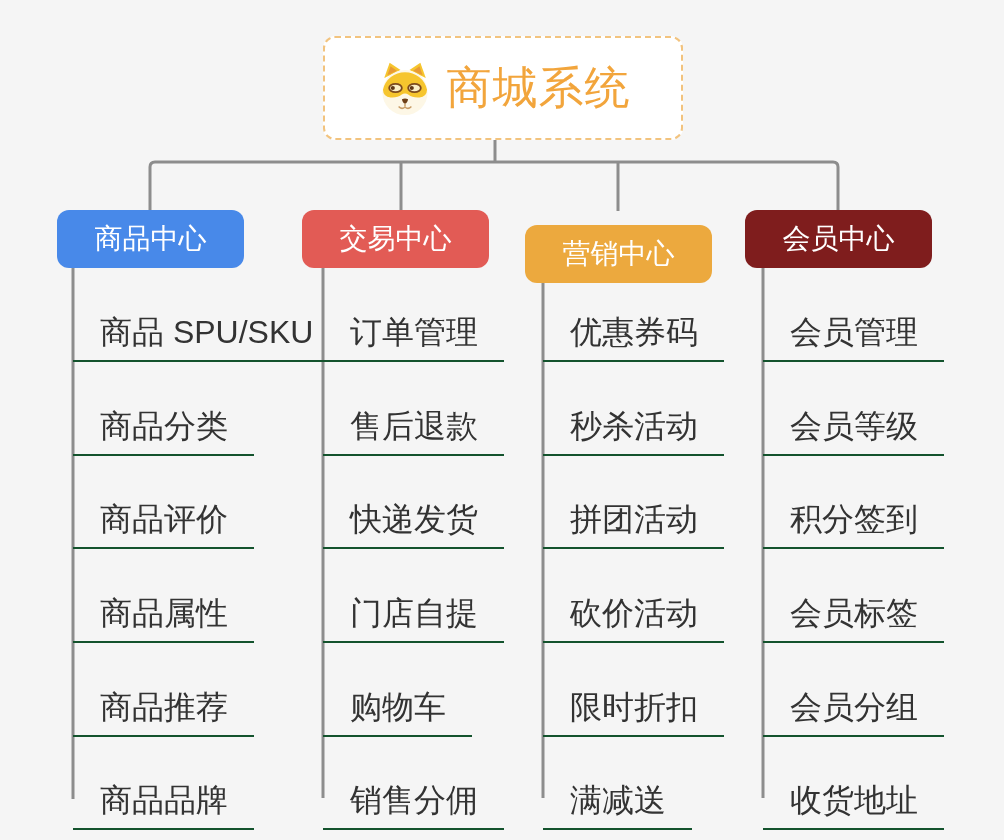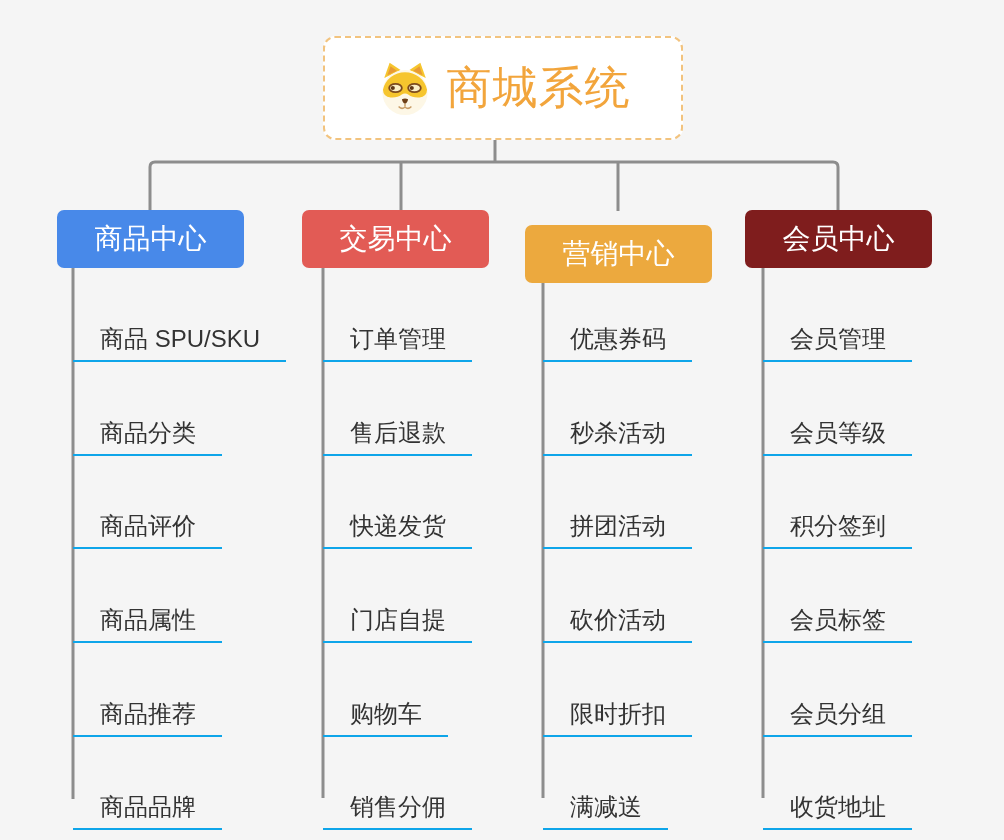--- a/index.html
+++ b/index.html
@@ -18,34 +18,34 @@
     box-sizing:border-box;background:#FFFFFF;
     border:2px dashed #F2C37E;border-radius:12px;
     display:flex;align-items:center;justify-content:center;gap:13px;
   }
   .root-title{font-size:45px;color:#F2A53C;letter-spacing:1px;white-space:nowrap}
   .dog{display:flex;align-items:center}
 
   
   .branch{
     position:absolute;top:210px;width:187px;height:58px;
-    border-radius:7px;color:#FFFFFF;font-size:28px;
+    border-radius:12px;color:#FFFFFF;font-size:28px;
     text-align:center;line-height:58px;white-space:nowrap;
   }
   .pos-b0{left:57px}.pos-b1{left:302px}.pos-b2{left:525px}.pos-b3{left:745px}
 
   
   .col{position:absolute;top:317px;display:flex;flex-direction:column;align-items:flex-start}
   .pos-c0{left:73px}.pos-c1{left:323px}.pos-c2{left:543px}.pos-c3{left:763px}
   .leaf{
     height:38px;margin-bottom:48.7px;
     display:flex;align-items:flex-end;
     padding:0 26px 5px 27px;
-    border-bottom:2px solid #0ea5e9;
-    font-size:24px;color:#333333;white-space:nowrap;width:max-content;
+    border-bottom:2px solid #14532d;
+    font-size:32px;color:#333333;white-space:nowrap;width:max-content;
   }
   .leaf:last-child{margin-bottom:16px}
 </style>
 </head>
 <body>
 
 <div class="canvas">
 
   <svg class="connectors" width="1004" height="840">
     <g fill="none" stroke="#8D8D8D" stroke-width="3">

